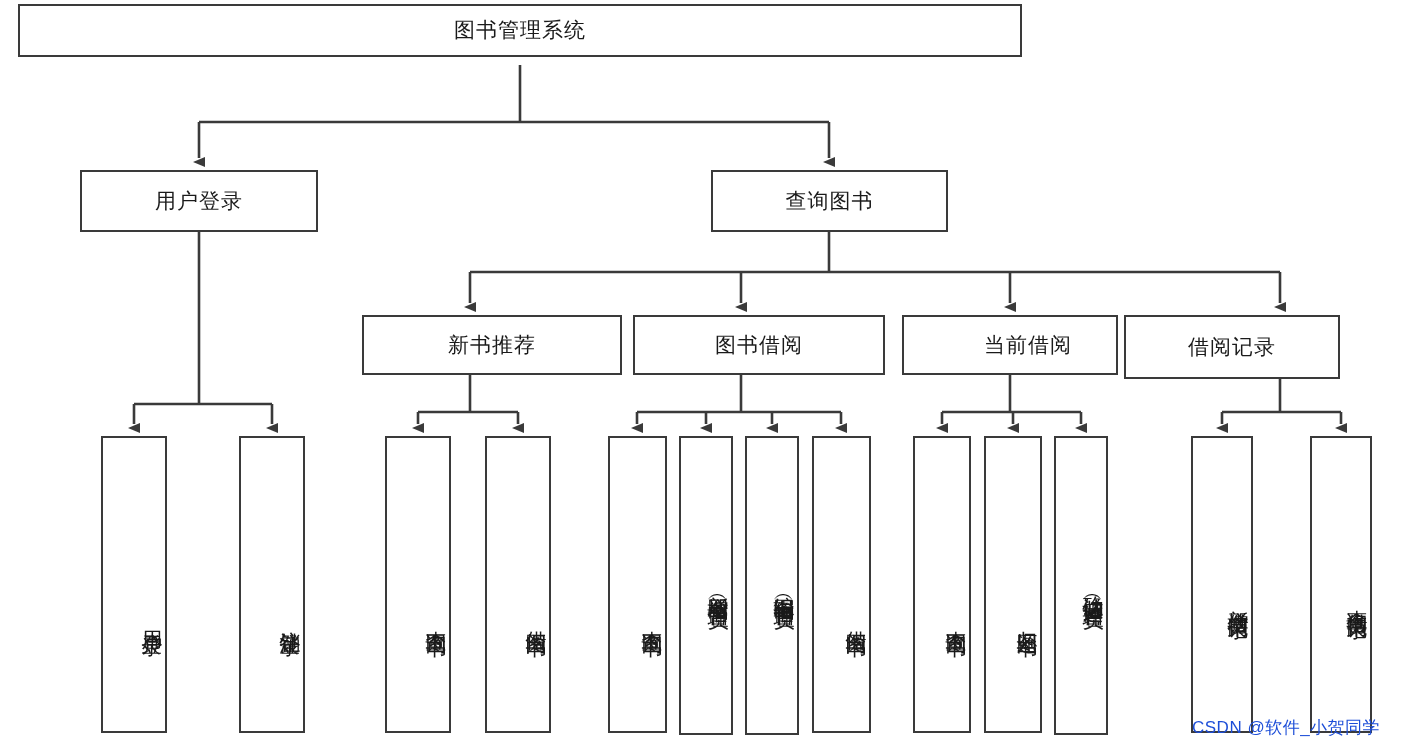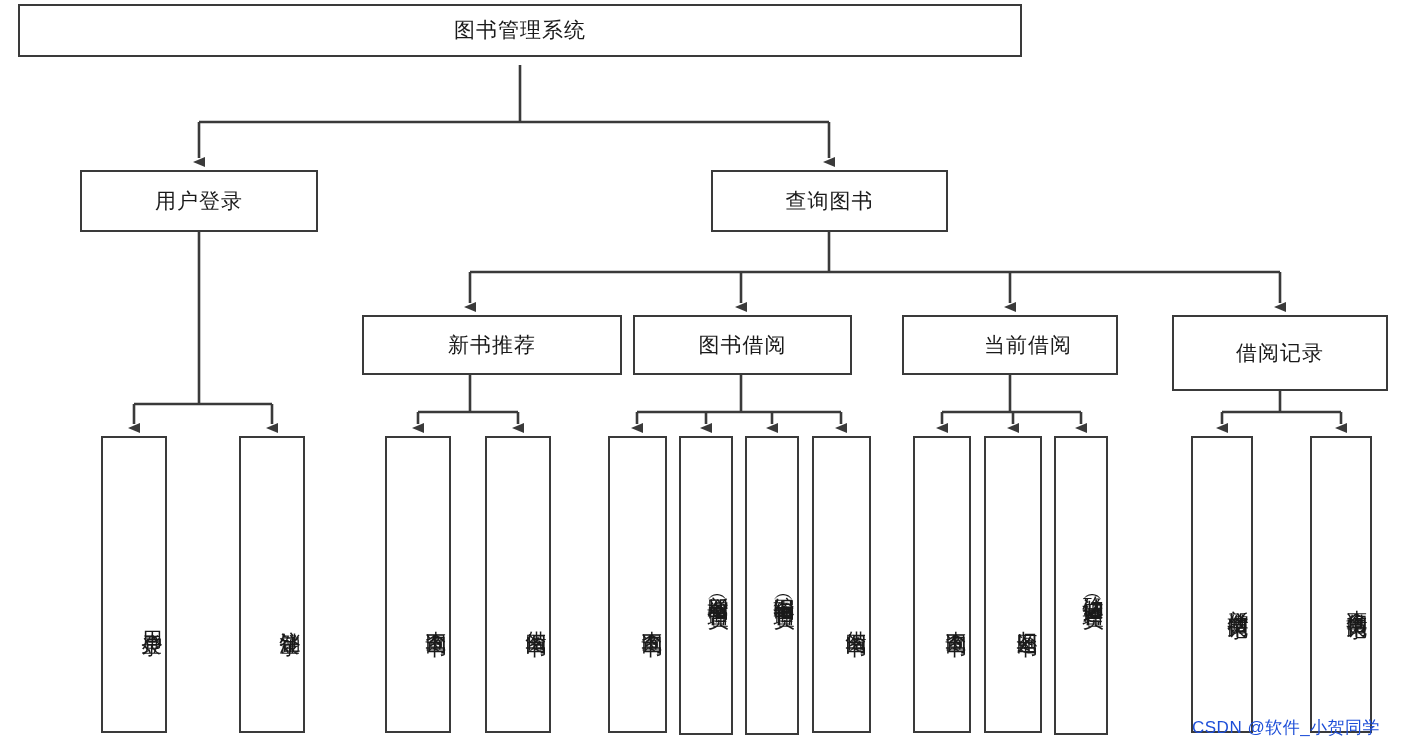--- a/index.html
+++ b/index.html
@@ -116,23 +116,23 @@
       <path d="M1341,412 L1341,424" marker-end="url(#arrow)"></path>
     </g>
   </svg>
 
   <div class="node h" style="left:18px;top:4px;width:1004px;height:53px;">图书管理系统</div>
 
   <div class="node h" style="left:80px;top:170px;width:238px;height:62px;">用户登录</div>
   <div class="node h" style="left:711px;top:170px;width:237px;height:62px;">查询图书</div>
 
   <div class="node h" style="left:362px;top:315px;width:260px;height:60px;">新书推荐</div>
-  <div class="node h" style="left:633px;top:315px;width:219px;height:60px;">图书借阅</div>
+  <div class="node h" style="left:633px;top:315px;width:252px;height:60px;">图书借阅</div>
   <div class="node h" style="left:902px;top:315px;width:216px;height:60px;padding-left:36px;">当前借阅</div>
-  <div class="node h" style="left:1172px;top:315px;width:216px;height:76px;text-align:right;">借阅记录</div>
+  <div class="node h" style="left:1124px;top:315px;width:216px;height:64px;text-align:right;">借阅记录</div>
 
   <div class="node v" style="left:101px;top:436px;width:66px;height:297px;padding-top:66px;">用户登录</div>
   <div class="node v" style="left:239px;top:436px;width:66px;height:297px;padding-top:66px;">注销登录</div>
 
   <div class="node v" style="left:385px;top:436px;width:66px;height:297px;padding-top:66px;">查询图书</div>
   <div class="node v" style="left:485px;top:436px;width:66px;height:297px;padding-top:66px;">借阅图书</div>
 
   <div class="node v" style="left:608px;top:436px;width:59px;height:297px;padding-top:66px;">查询图书</div>
   <div class="node v toptext" style="left:679px;top:436px;width:54px;height:299px;padding-top:4px;">新增图书（管理员）</div>
   <div class="node v toptext" style="left:745px;top:436px;width:54px;height:299px;padding-top:4px;">编辑图书（管理员）</div>

